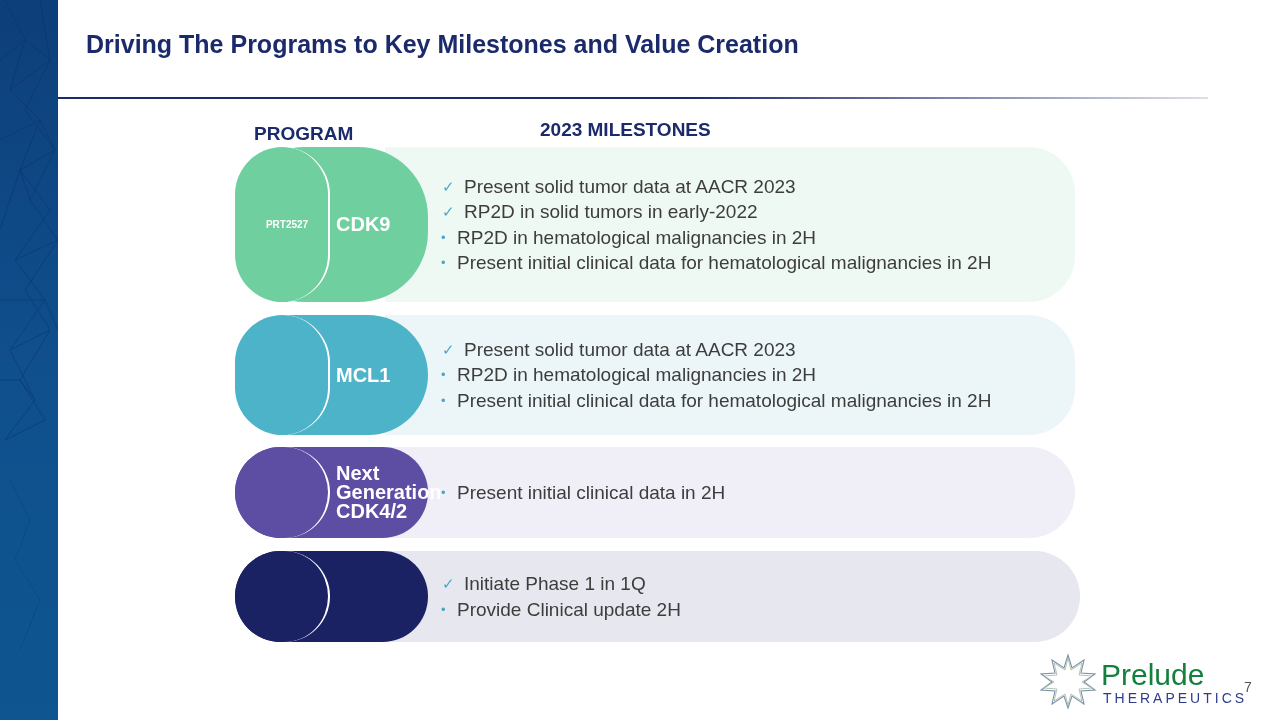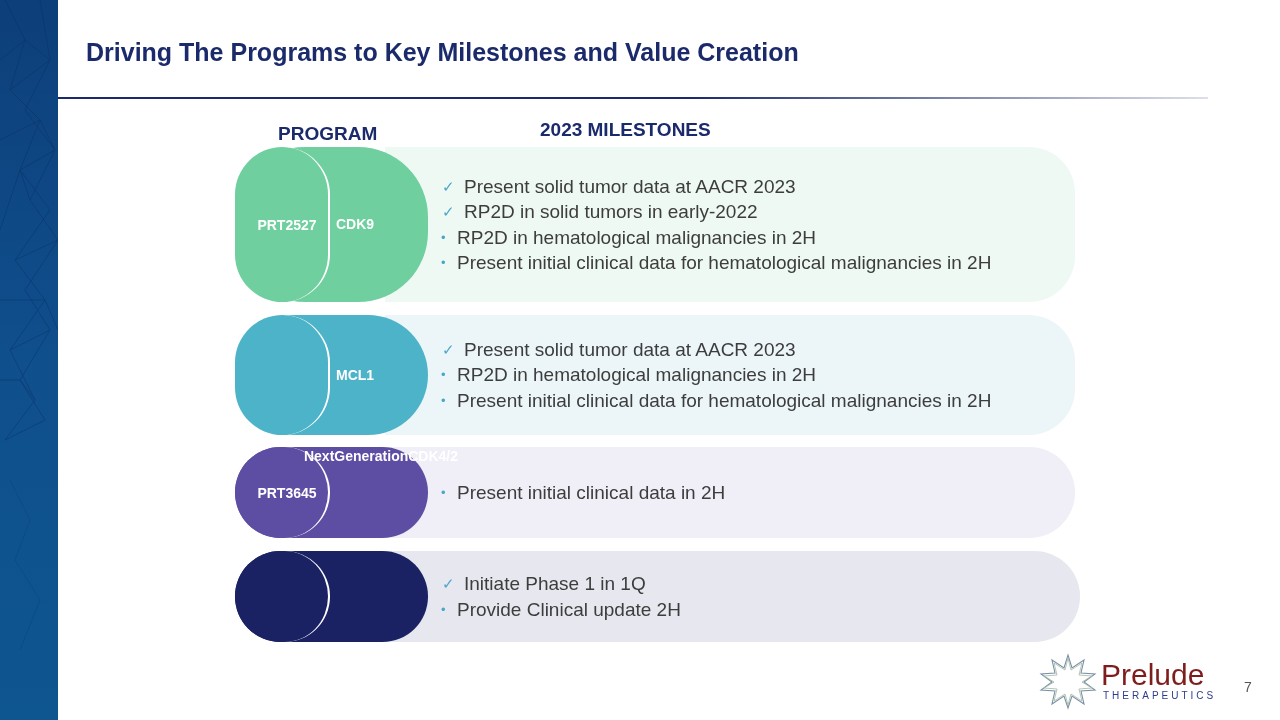--- a/index.html
+++ b/index.html
@@ -1,56 +1,56 @@
 <!DOCTYPE html>
 <html><head>
 <meta charset="utf-8">
 <style>
   html, body { margin:0; padding:0; }
   body { width:1280px; height:720px; position:relative; overflow:hidden; background:#ffffff; font-family:"Liberation Sans", sans-serif; }
   .sidebar { position:absolute; left:0; top:0; width:58px; height:720px; background:linear-gradient(180deg,#0d3f7a 0%,#0f4f8c 50%,#0e5690 100%); overflow:hidden; }
   .sidebar svg { position:absolute; left:0; top:0; }
-  .title { position:absolute; left:86px; top:30px; font-size:25px; font-weight:bold; color:#1b2a6b; letter-spacing:0;margin-top:8px; }
+  .title { position:absolute; left:86px; top:30px; font-size:25px; font-weight:bold; color:#1b2a6b; letter-spacing:0; }
   .title-rule { position:absolute; left:58px; top:97px; width:1150px; height:2px; background:linear-gradient(90deg,#1b2a6b 0%,#1b2a6b 55%,rgba(27,42,107,0.15) 100%); }
   .col-head { position:absolute; font-size:19px; font-weight:bold; color:#1b2a6b; }
   .row { position:absolute; left:235px; }
   .row .bg { position:absolute; left:150px; top:0; right:0; bottom:0; border-radius:0 46px 46px 0; }
   .row .pill-outer { position:absolute; left:0; top:0; bottom:0; width:193px; border-radius:70px; }
   .row .pill-inner { position:absolute; left:0; top:0; bottom:0; width:95px; border-radius:60px; border-right:2px solid #ffffff; box-sizing:border-box; }
-  .row .code { position:absolute; left:0; width:104px; top:0; bottom:0; display:flex; align-items:center; justify-content:center; color:#fff; font-weight:bold; font-size:14px; }
-  .row .target { position:absolute; left:101px; width:90px; top:0; bottom:0; display:flex; align-items:center; color:#fff; font-weight:bold; font-size:14px; line-height:19px;text-align:center; }
+  .row .code { position:absolute; left:0; width:104px; top:0; bottom:0; display:flex; align-items:center; justify-content:center; color:#fff; font-weight:bold; font-size:10px; }
+  .row .target { position:absolute; left:101px; width:90px; top:0; bottom:0; display:flex; align-items:center; color:#fff; font-weight:bold; font-size:20px; line-height:19px;text-align:center; }
   .row .items { position:absolute; left:205px; top:0; bottom:0; display:flex; flex-direction:column; justify-content:center; }
   .item { font-size:19px; color:#3d3d3d; line-height:25.5px; white-space:nowrap; display:flex; align-items:center; }
   .item .mark { color:#4aa7c9; display:inline-block; width:16px; font-size:15px; }
   .item .mark.check { width:22px; font-size:15px; padding-left:2px; }
   .item .mark.bullet { font-size:13px; width:16px; padding-left:1px; }
   .logo { position:absolute; left:1038px; top:652px; width:180px; height:58px; }
-  .logo .word { position:absolute; left:63px; top:6px; font-size:30px; color:#7f1d1d; letter-spacing:0; }
-  .logo .sub { position:absolute; left:65px; top:38px; font-size:10px; color:#2e3c8c; letter-spacing:3px; }
+  .logo .word { position:absolute; left:63px; top:6px; font-size:30px; color:#15803d; letter-spacing:0; }
+  .logo .sub { position:absolute; left:65px; top:38px; font-size:14px; color:#2e3c8c; letter-spacing:3px; }
   .page-num { position:absolute; left:1244px; top:679px; font-size:14px; color:#555; }
 </style>
 </head>
 <body>
 
 <div class="sidebar">
   <svg width="58" height="720" viewBox="0 0 58 720">
     <g stroke="#0a2f63" stroke-width="0.8" fill="none" opacity="0.55">
       <path d="M5 0 L25 40 L10 90 L40 120 L20 170 L50 210 L15 260 L45 300 L10 350 L35 400 L5 440"></path>
       <path d="M40 0 L50 60 L25 110 L55 150 L30 200 L58 240 L25 290 L50 330 L20 380 L45 420"></path>
       <path d="M0 60 L25 40 L50 60 M0 140 L40 120 L55 150 M0 230 L20 170 L30 200 M0 300 L45 300 L58 330 M0 380 L20 380 L35 400"></path>
       <path d="M10 90 L50 60 M20 170 L55 150 M15 260 L58 240 M10 350 L50 330 M5 440 L45 420"></path>
       <path d="M10 480 L30 520 L15 560 L40 600 L20 650" opacity="0.5"></path>
     </g>
   </svg>
 </div>
 
 <div class="title">Driving The Programs to Key Milestones and Value Creation</div>
 <div class="title-rule"></div>
 
-<div class="col-head" style="left:278px; top:123px;">PROGRAM</div>
+<div class="col-head" style="left:254px; top:123px;">PROGRAM</div>
 <div class="col-head" style="left:540px; top:119px;">2023 MILESTONES</div>
 
 <div class="row" style="top:147px; height:155px; width:840px;">
   <div class="bg" style="background:#eef9f3;"></div>
   <div class="pill-outer" style="background:#6fcf9f;"></div>
   <div class="pill-inner" style="background:#6fcf9f;"></div>
   <div class="code">PRT2527</div>
   <div class="target">CDK9</div>
   <div class="items">
     <div class="item">
@@ -90,22 +90,21 @@
         <span class="mark bullet">•</span>
         <span>Present initial clinical data for hematological malignancies in 2H</span>
       </div>
   </div>
 </div>
 
 <div class="row" style="top:447px; height:91px; width:840px;">
   <div class="bg" style="background:#f0eff8;"></div>
   <div class="pill-outer" style="background:#5e4ea3;"></div>
   <div class="pill-inner" style="background:#5e4ea3;"></div>
-  <div class="code">PRT3645</div>
-  <div class="target" style="flex-direction:row; align-items:flex-start; justify-content:center;">
+  <div class="target" style="flex-direction:column; align-items:flex-start; justify-content:center;">
     <span>Next</span>
     <span>Generation</span>
     <span>CDK4/2</span>
   </div>
   <div class="items">
     <div class="item">
         <span class="mark bullet">•</span>
         <span>Present initial clinical data in 2H</span>
       </div>
   </div>

